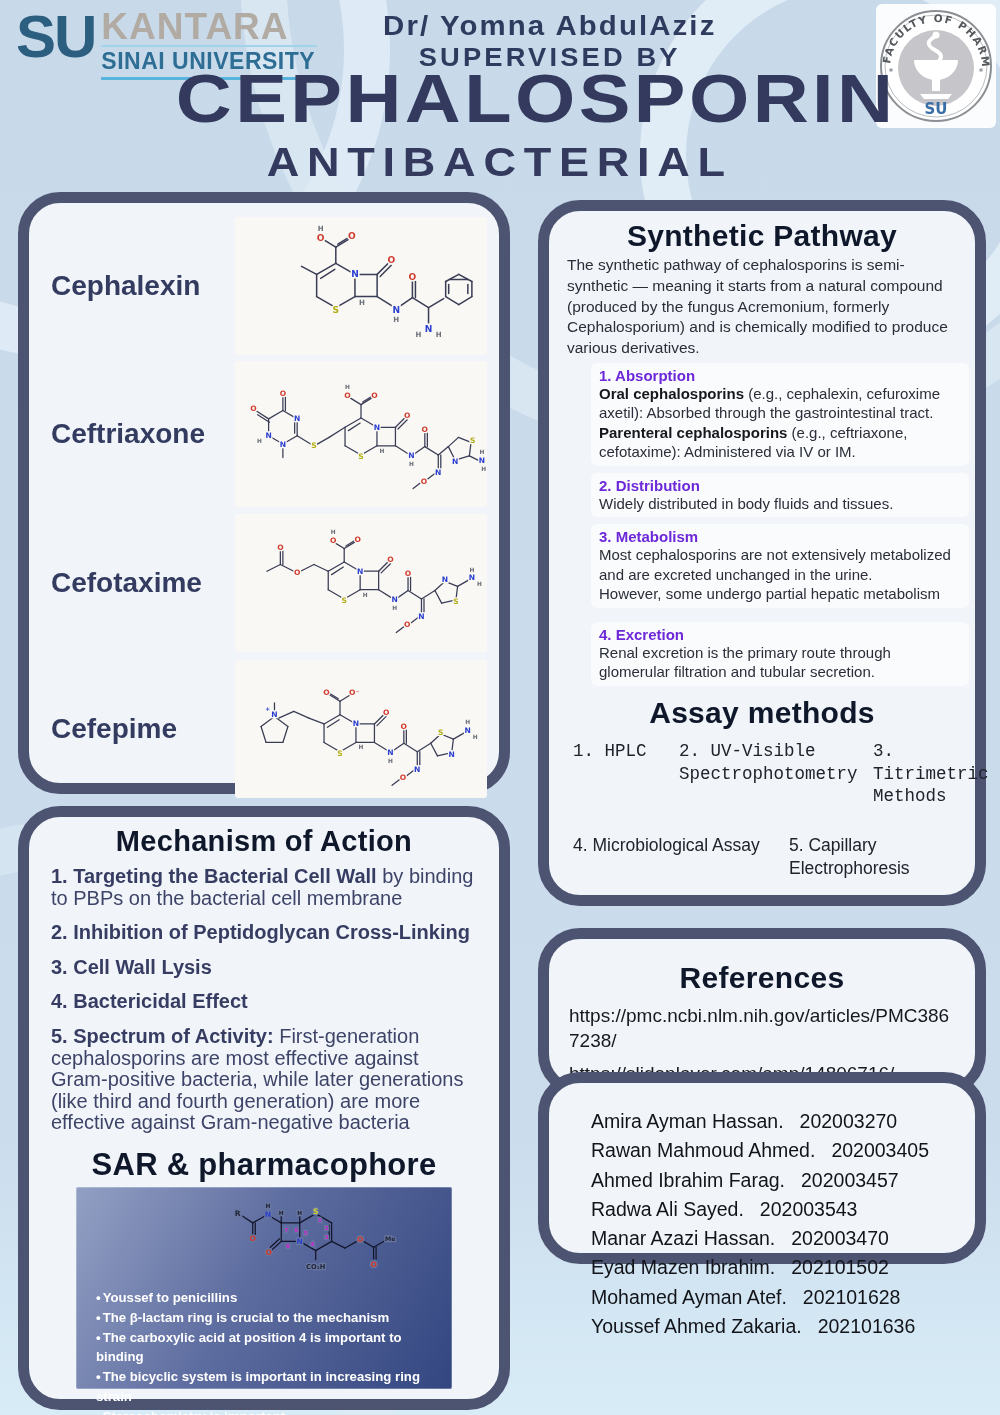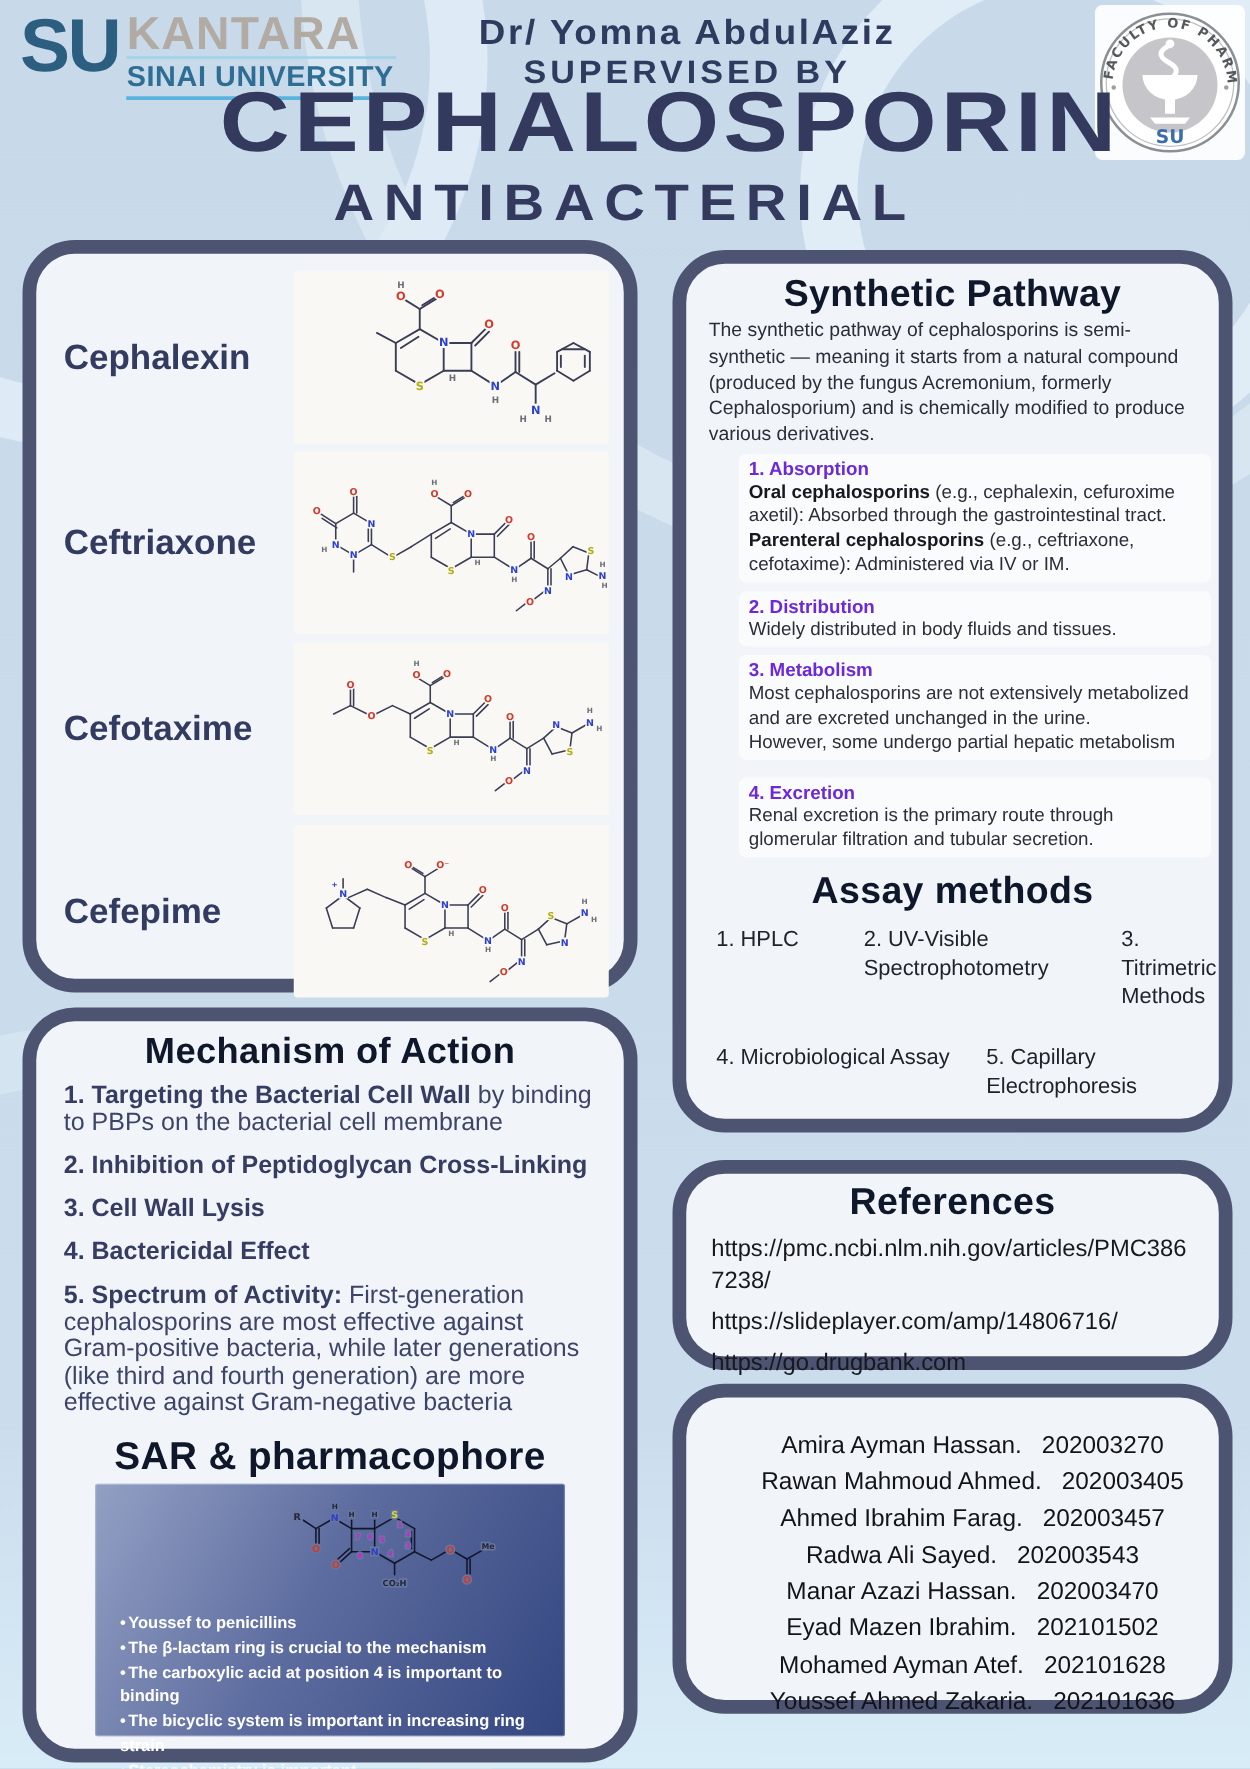--- a/index.html
+++ b/index.html
@@ -26,41 +26,41 @@
   .seal { position:absolute; left:876px; top:4px; width:120px; height:124px; background:rgba(255,255,255,.92); border-radius:6px; }
   .title { position:absolute; left:0; top:64px; width:100%; text-align:center;margin-left:36px; }
   .title span { display:inline-block; transform:scaleX(1.14); font-size:68px; font-weight:800; letter-spacing:3px; color:#333a5e; line-height:1; }
   .subtitle { position:absolute; left:0; top:142px; width:100%; text-align:center; }
   .subtitle span { display:inline-block; transform:scaleX(1.1); font-size:41px; font-weight:800; letter-spacing:7px; color:#333a5e; line-height:1; }
 
   
   .panel { position:absolute; background:#f1f5fa; border:11px solid #4d5472; border-radius:42px; }
   #drugsPanel { left:18px; top:192px; width:492px; height:602px; padding:10px 8px 10px 12px; }
   #pathwaysPanel { left:538px; top:200px; width:448px; height:706px; padding:8px 16px; }
-  #refsPanel { left:538px; top:928px; width:448px; height:168px; padding:6px 16px; }
-  #teamPanel { left:538px; top:1107px; width:448px; height:264px; padding:24px 10px 10px 42px;text-align:center; }
+  #refsPanel { left:538px; top:928px; width:448px; height:168px; padding:22px 16px; }
+  #teamPanel { left:538px; top:1072px; width:448px; height:192px; padding:24px 10px 10px 42px; }
   #mechPanel { left:18px; top:806px; width:492px; height:604px; padding:8px 22px; }
 
   h2.sec { text-align:center; font-size:30px; font-weight:800; color:#0f172a; letter-spacing:.3px; }
 
   
   .drugRow { display:flex; align-items:center; height:145px; }
   .drugRow .dname { font-size:28px; font-weight:800; color:#333b60; width:190px; padding-left:10px; }
   .struct { width:252px; height:138px; background:#f9f8f4; border-radius:3px; display:flex; align-items:center; justify-content:center; margin-left:auto; margin-right:4px; }
   .struct svg { width:100%; height:100%; }
   svg text { font-family:"DejaVu Sans",sans-serif; }
 
   
   .syn-body { font-size:15.5px; color:#2b2e38; line-height:1.34; margin:2px 2px 4px 2px; }
   .met-sec { background:rgba(255,255,255,.55); border-radius:6px; margin:0 0 7px 26px; width:378px; padding:4px 8px; }
   .met-sec .mh { font-size:15px; font-weight:800; color:#6d28d9; }
   .met-sec .mb { font-size:15px; color:#2b2e38; line-height:1.3; white-space:pre-line; }
   .met-sec .mb b { font-weight:800; color:#16181d; }
   .assay-grid { display:grid; margin:10px 6px 0 8px; font-size:17.5px; color:#20232b; line-height:1.3; }
-  .assay-grid.r1 { grid-template-columns: 98px 186px auto; column-gap:20px; }
+  .assay-grid.r1 { grid-template-columns: 98px 186px auto; column-gap:8px;font-family:Liberation Mono, monospace; }
   .assay-grid.r2 { grid-template-columns: 208px auto; column-gap:8px; margin-top:26px; }
 
   
   .ref-link { font-size:19px; color:#17191f; line-height:1.32; margin:8px 4px; word-break:break-all; }
 
   
   .team-row { font-size:19.5px; color:#121419; line-height:1.5; }
   .team-row .tid { margin-left:16px; }
 
   

